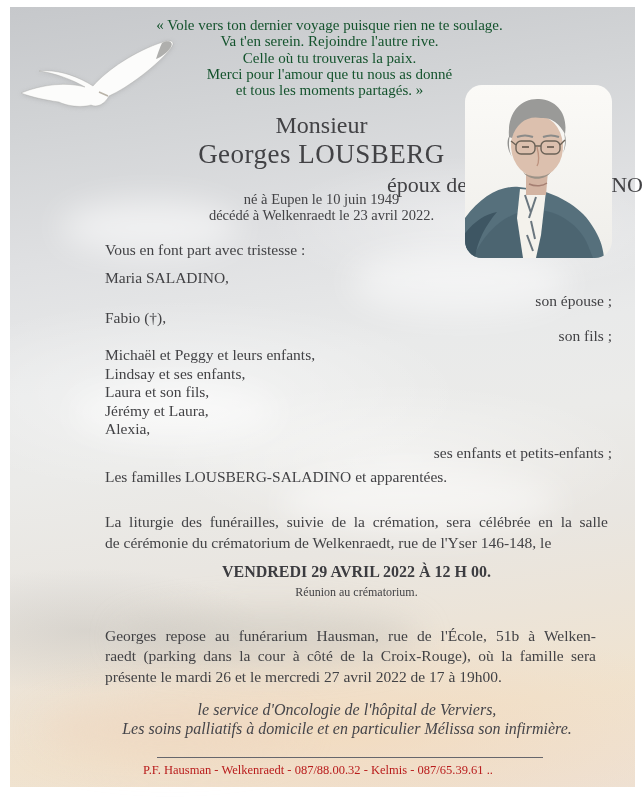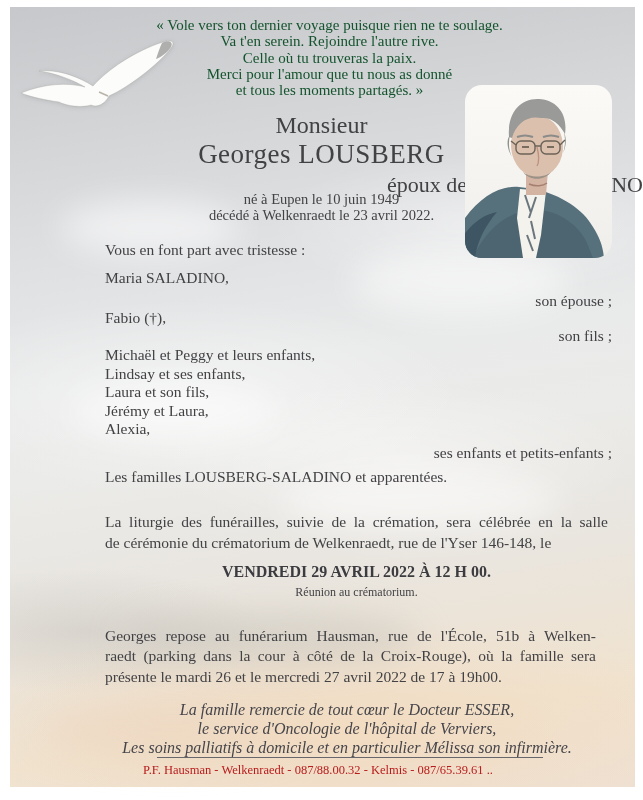--- a/index.html
+++ b/index.html
@@ -152,20 +152,19 @@
   <div class="abs date-line">VENDREDI 29 AVRIL 2022 À 12 H 00.</div>
   <div class="abs meet-line">Réunion au crématorium.</div>
 
   <div class="abs par repose">
     <div class="jline">Georges repose au funérarium Hausman, rue de l'École, 51b à Welken-</div>
     <div class="jline">raedt (parking dans la cour à côté de la Croix-Rouge), où la famille sera</div>
     <div>présente le mardi 26 et le mercredi 27 avril 2022 de 17 à 19h00.</div>
   </div>
 
   <div class="abs thanks">
-    <div>La famille remercie de tout cœur le Docteur ESSER,</div>
     <div>le service d'Oncologie de l'hôpital de Verviers,</div>
     <div>Les soins palliatifs à domicile et en particulier Mélissa son infirmière.</div>
   </div>
 
   <div class="abs rule"></div>
   <div class="abs footer">P.F. Hausman - Welkenraedt - 087/88.00.32 - Kelmis - 087/65.39.61 ..</div>
 </div>
 
 </body></html>

